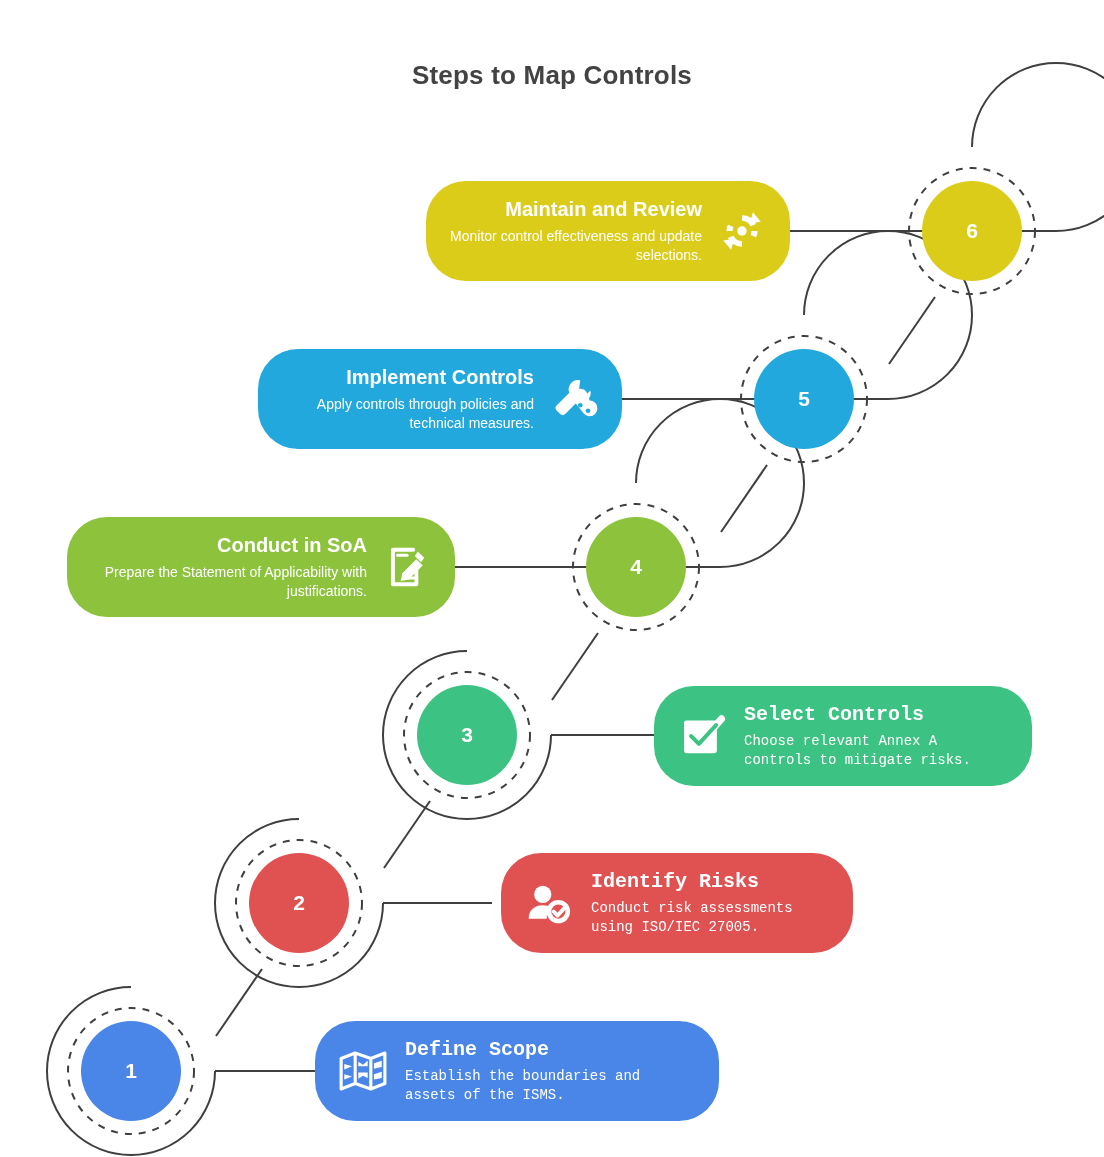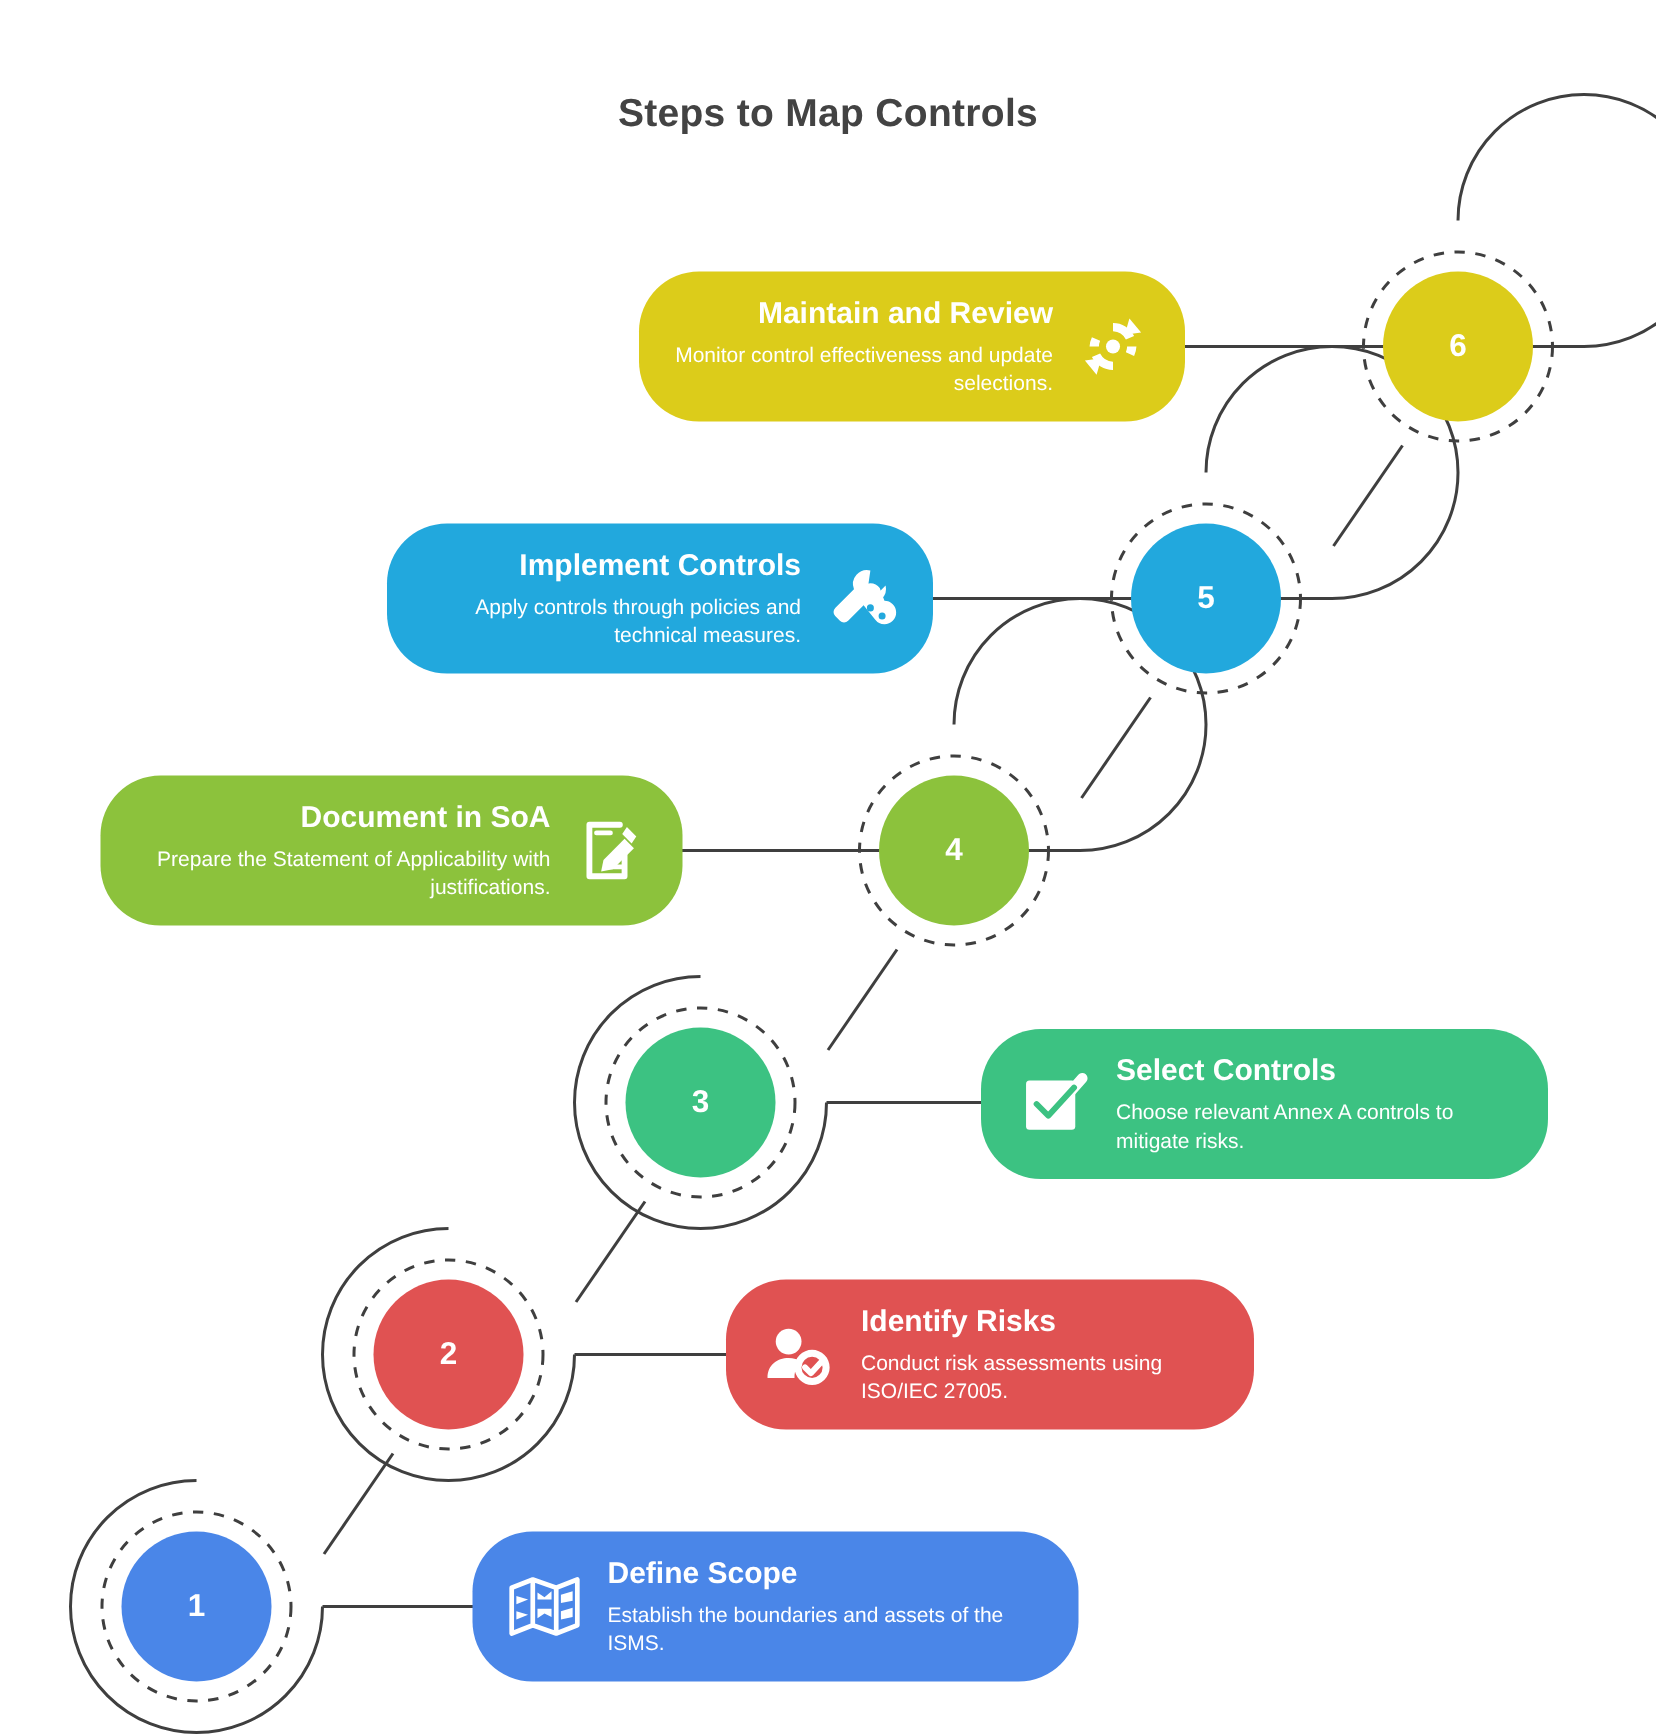--- a/index.html
+++ b/index.html
@@ -60,21 +60,21 @@
   
   .card {
     position: absolute;
     border-radius: 40px;
     box-sizing: border-box;
     display: flex;
     align-items: center;
     padding: 14px 22px;
     color: #ffffff;
   }
-  .card.left-icon { flex-direction: row; }
+  .card.left-icon { flex-direction: row; font-family: Liberation Mono, monospace; }
   .card.right-icon { flex-direction: row; }
   .card .txt { flex: 1 1 auto; }
   .card.right-icon .txt { text-align: right; padding-right: 14px; }
   .card.left-icon .txt { text-align: left; padding-left: 16px; }
   .card .ttl {
     font-size: 20px;
     font-weight: bold;
     line-height: 1.25;
     margin-bottom: 5px;
   }
@@ -182,21 +182,21 @@
         <path d="M46 22 L56 19 L56 27 L46 29 Z" fill="#ffffff"></path>
         <path d="M46 36 L56 33 L56 41 L46 43 Z" fill="#ffffff"></path>
       </svg>
     </div>
     <div class="txt">
       <div class="ttl">Define Scope</div>
       <div class="dsc">Establish the boundaries and assets of the ISMS.</div>
     </div>
   </div>
 
-  <div class="card left-icon" style="left: 484px; top: 853px; width: 352px; height: 100px; background: rgb(224, 82, 82);">
+  <div class="card left-icon" style="left: 501px; top: 853px; width: 352px; height: 100px; background: rgb(224, 82, 82);">
     <div class="ico">
       <svg viewBox="0 0 64 64" fill="#ffffff">
         <path d="M24 10 a11 11 0 0 1 11 11 a11 11 0 0 1 -11 11 a11 11 0 0 1 -11 -11 a11 11 0 0 1 11 -11 Z"></path>
         <path d="M6 52 c0 -11 8 -17 18 -17 c4 0 8 1 11 3 c-4 3 -6 8 -6 14 Z"></path>
         <path d="M44 28 a15 15 0 1 0 0 30 a15 15 0 0 0 0 -30 Z
                  M44 34 a9 9 0 1 1 0 18 a9 9 0 0 1 0 -18 Z"></path>
         <path d="M38 43 l5 5 l11 -12" fill="none" stroke="#ffffff" stroke-width="5" stroke-linecap="round" stroke-linejoin="round"></path>
       </svg>
     </div>
     <div class="txt">
@@ -214,21 +214,21 @@
       </svg>
     </div>
     <div class="txt">
       <div class="ttl">Select Controls</div>
       <div class="dsc">Choose relevant Annex A controls to mitigate risks.</div>
     </div>
   </div>
 
   <div class="card right-icon" style="left: 67px; top: 517px; width: 388px; height: 100px; background: rgb(140, 194, 60);">
     <div class="txt">
-      <div class="ttl">Document in SoA</div>
+      <div class="ttl">Conduct in SoA</div>
       <div class="dsc">Prepare the Statement of Applicability with justifications.</div>
     </div>
     <div class="ico">
       <svg viewBox="0 0 64 64">
         <path d="M40 10 L14 10 L14 54 L44 54 L44 36" fill="none" stroke="#ffffff" stroke-width="5" stroke-linecap="round" stroke-linejoin="round"></path>
         <path d="M20 17 L32 17" stroke="#ffffff" stroke-width="4" stroke-linecap="round"></path>
         <path d="M30 46 L44 46" stroke="#ffffff" stroke-width="4" stroke-linecap="round"></path>
         <path d="M26 40 L44 22 L52 30 L34 48 L24 50 Z" fill="#ffffff"></path>
         <path d="M46 12 L54 20 L50 26 L42 18 Z" fill="#ffffff"></path>
       </svg>

